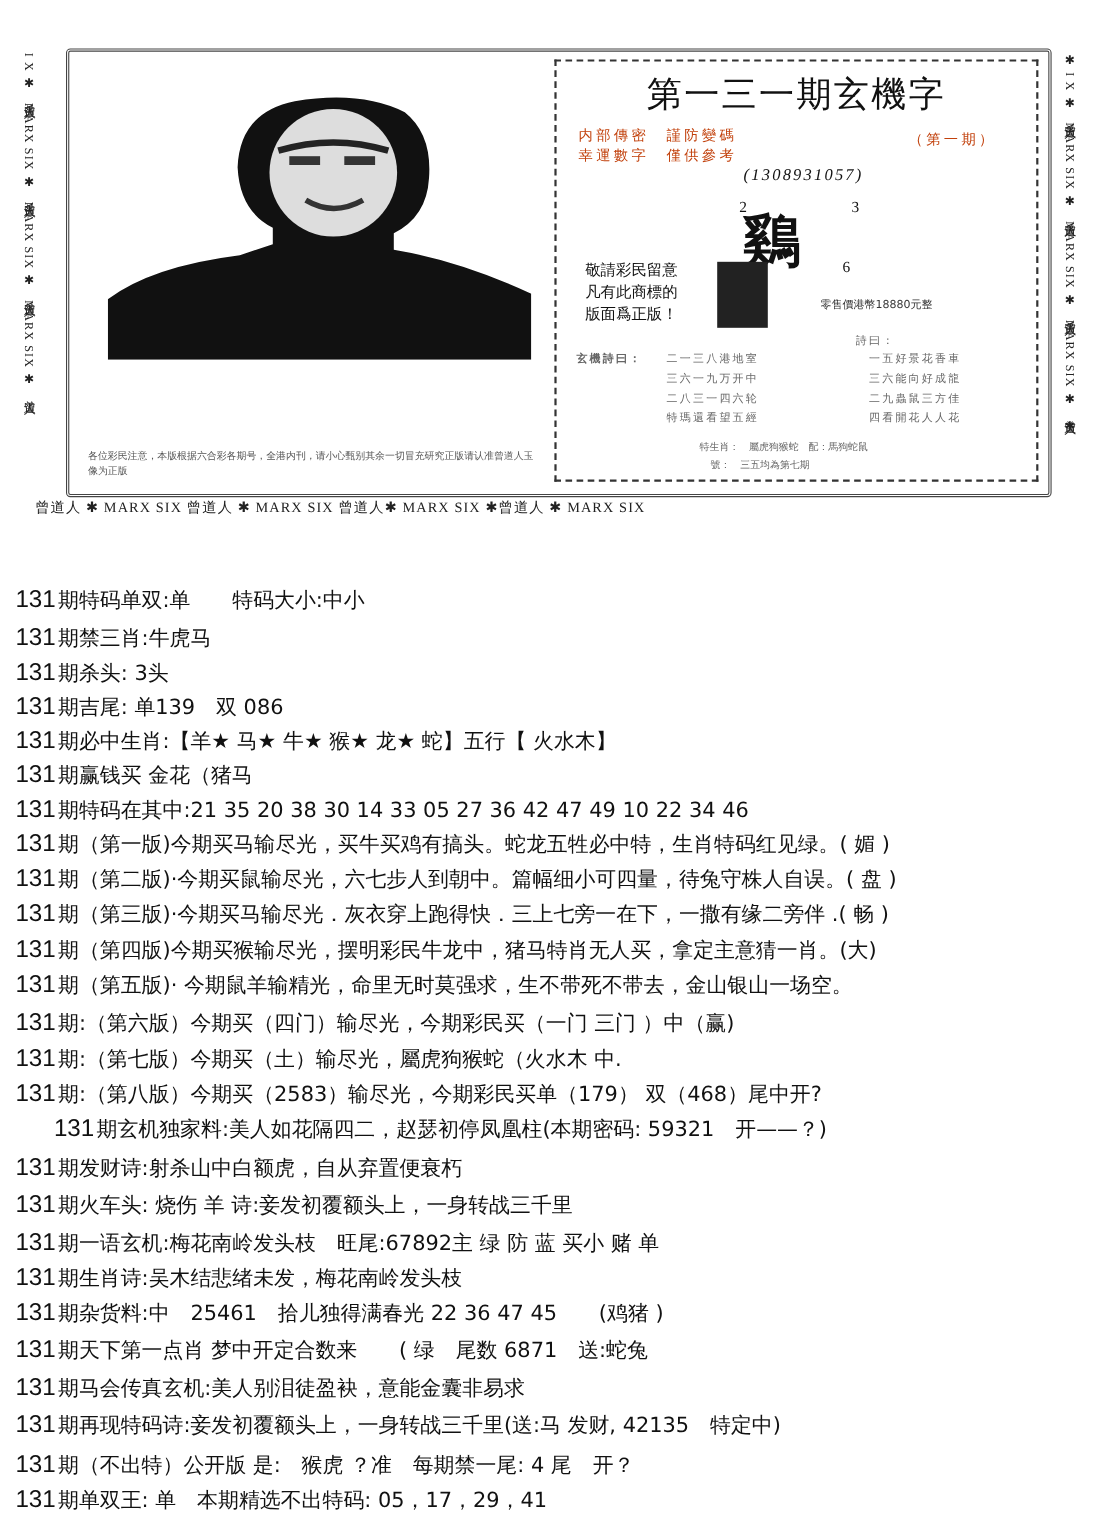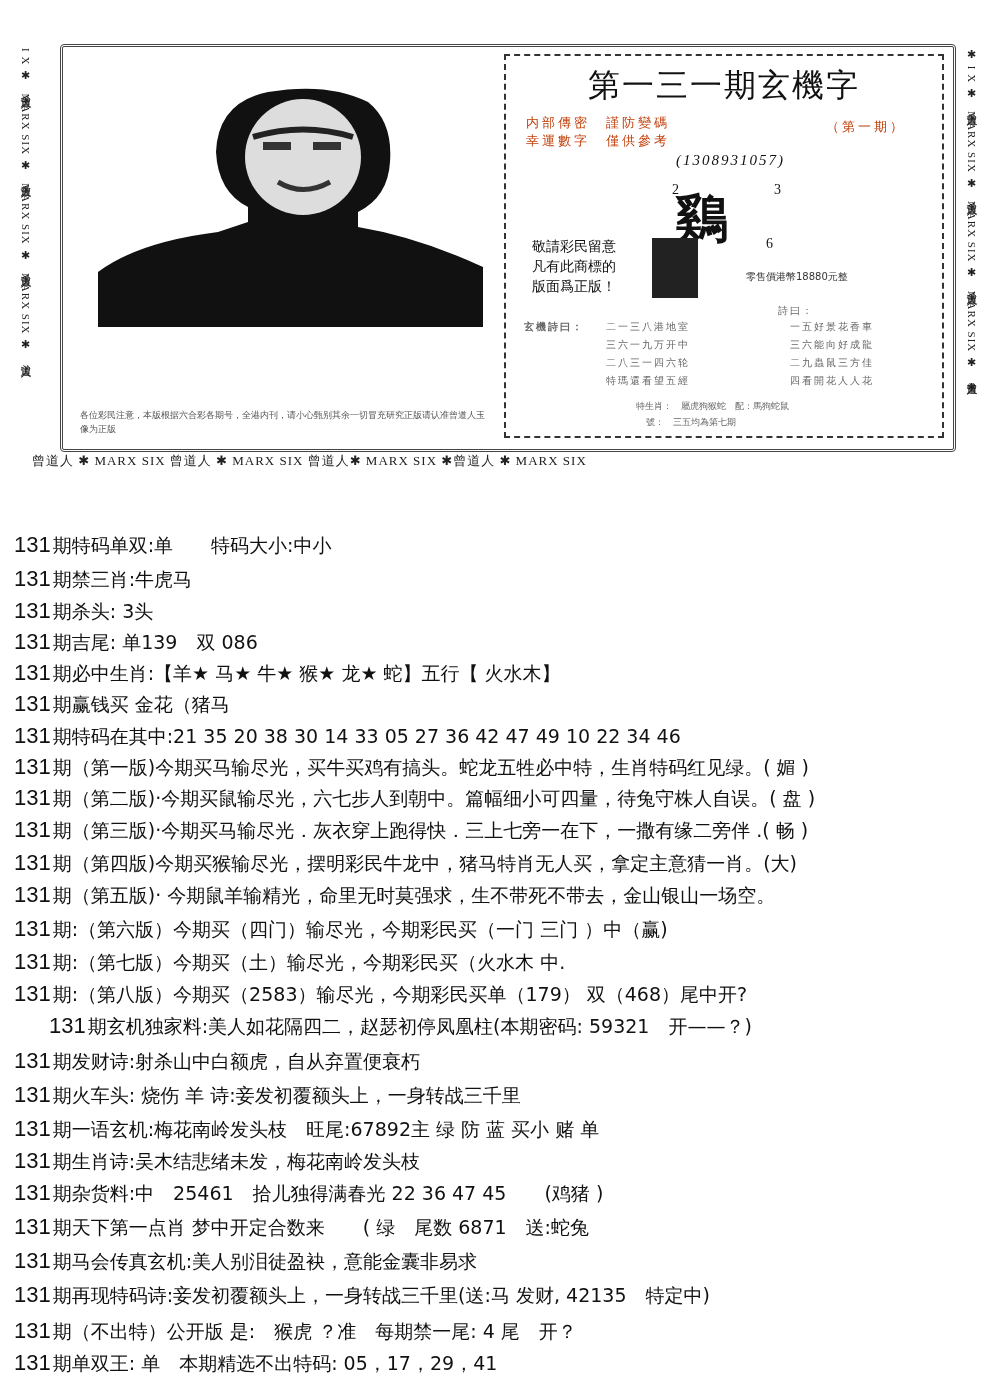--- a/index.html
+++ b/index.html
@@ -97,21 +97,21 @@
     <div class="row" style="top: 97px;"><span class="num">131</span><span class="txt">期吉尾: 单139　双 086</span></div>
     <div class="row" style="top: 128px;"><span class="num">131</span><span class="txt">期必中生肖:【羊★ 马★ 牛★ 猴★ 龙★ 蛇】五行【 火水木】</span></div>
     <div class="row" style="top: 159px;"><span class="num">131</span><span class="txt">期赢钱买 金花（猪马</span></div>
     <div class="row" style="top: 191px;"><span class="num">131</span><span class="txt">期特码在其中:21 35 20 38 30 14 33 05 27 36 42 47 49 10 22 34 46</span></div>
     <div class="row" style="top: 222px;"><span class="num">131</span><span class="txt">期（第一版)今期买马输尽光，买牛买鸡有搞头。蛇龙五牲必中特，生肖特码红见绿。( 媚 )</span></div>
     <div class="row" style="top: 253px;"><span class="num">131</span><span class="txt">期（第二版)·今期买鼠输尽光，六七步人到朝中。篇幅细小可四量，待兔守株人自误。( 盘 )</span></div>
     <div class="row" style="top: 285px;"><span class="num">131</span><span class="txt">期（第三版)·今期买马输尽光．灰衣穿上跑得快．三上七旁一在下，一撒有缘二旁伴 .( 畅 )</span></div>
     <div class="row" style="top: 318px;"><span class="num">131</span><span class="txt">期（第四版)今期买猴输尽光，摆明彩民牛龙中，猪马特肖无人买，拿定主意猜一肖。(大)</span></div>
     <div class="row" style="top: 350px;"><span class="num">131</span><span class="txt">期（第五版)· 今期鼠羊输精光，命里无时莫强求，生不带死不带去，金山银山一场空。</span></div>
     <div class="row" style="top: 384px;"><span class="num">131</span><span class="txt">期:（第六版）今期买（四门）输尽光，今期彩民买（一门 三门 ）中（赢)</span></div>
-    <div class="row" style="top: 417px;"><span class="num">131</span><span class="txt">期:（第七版）今期买（土）输尽光，今期彩民买（火水木 中.</span></div>
+    <div class="row" style="top: 417px;"><span class="num">131</span><span class="txt">期:（第七版）今期买（土）输尽光，屬虎狗猴蛇（火水木 中.</span></div>
     <div class="row" style="top: 449px;"><span class="num">131</span><span class="txt">期:（第八版）今期买（2583）输尽光，今期彩民买单（179） 双（468）尾中开?</span></div>
     <div class="row" style="top: 481px; margin-left: 35px;"><span class="num">131</span><span class="txt">期玄机独家料:美人如花隔四二，赵瑟初停凤凰柱(本期密码: 59321　开——？)</span></div>
     <div class="row" style="top: 516px;"><span class="num">131</span><span class="txt">期发财诗:射杀山中白额虎，自从弃置便衰朽</span></div>
     <div class="row" style="top: 550px;"><span class="num">131</span><span class="txt">期火车头: 烧伤 羊 诗:妾发初覆额头上，一身转战三千里</span></div>
     <div class="row" style="top: 584px;"><span class="num">131</span><span class="txt">期一语玄机:梅花南岭发头枝　旺尾:67892主 绿 防 蓝 买小 赌 单</span></div>
     <div class="row" style="top: 616px;"><span class="num">131</span><span class="txt">期生肖诗:吴木结悲绪未发，梅花南岭发头枝</span></div>
     <div class="row" style="top: 648px;"><span class="num">131</span><span class="txt">期杂货料:中　25461　拾儿独得满春光 22 36 47 45　　(鸡猪 )</span></div>
     <div class="row" style="top: 682px;"><span class="num">131</span><span class="txt">期天下第一点肖 梦中开定合数来　　( 绿　尾数 6871　送:蛇兔</span></div>
     <div class="row" style="top: 716px;"><span class="num">131</span><span class="txt">期马会传真玄机:美人别泪徒盈袂，意能金囊非易求</span></div>
     <div class="row" style="top: 750px;"><span class="num">131</span><span class="txt">期再现特码诗:妾发初覆额头上，一身转战三千里(送:马 发财, 42135　特定中)</span></div>

